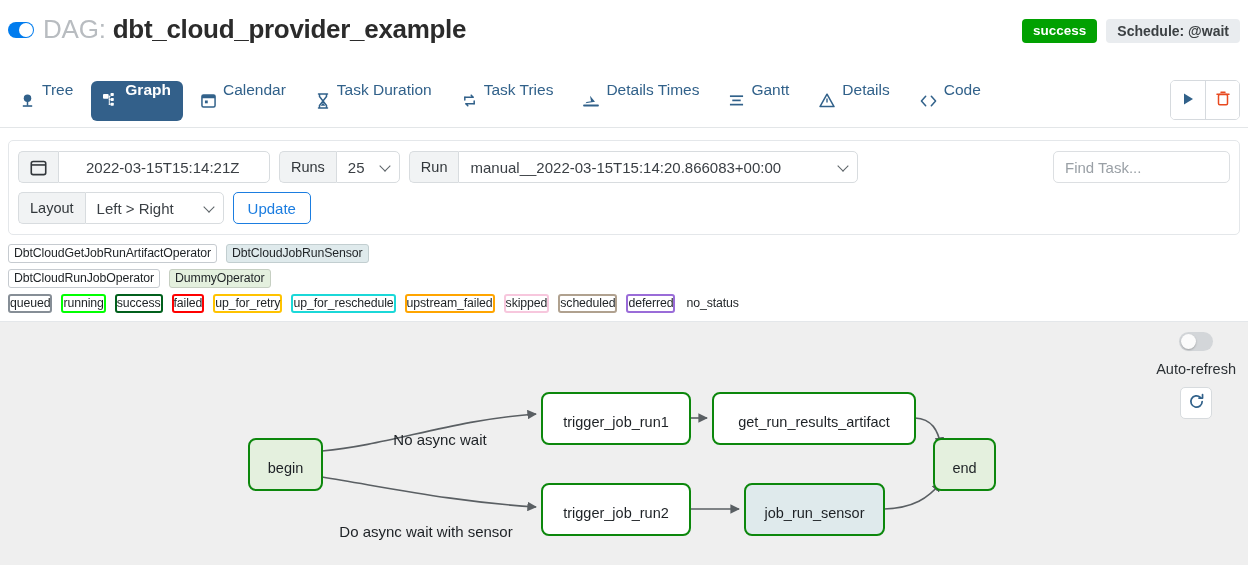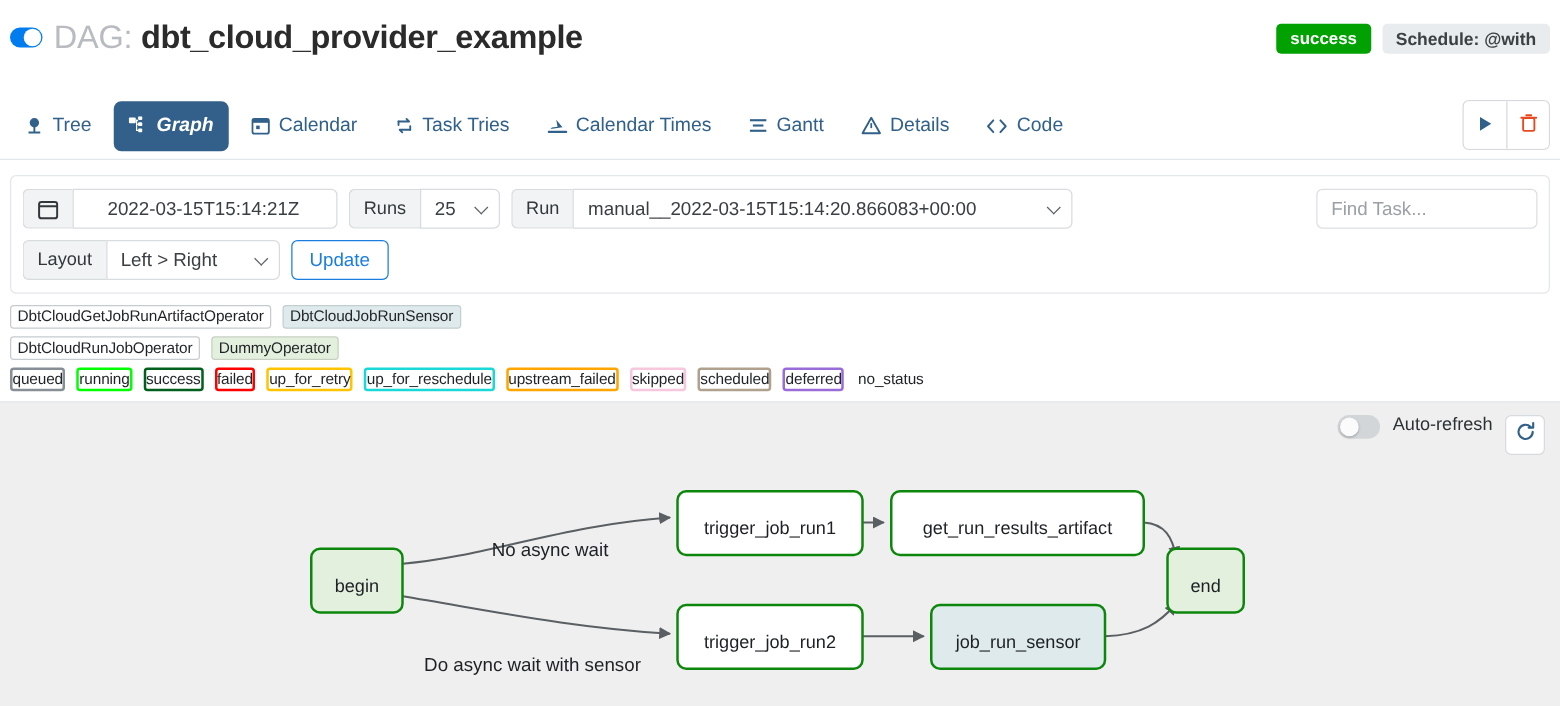--- a/index.html
+++ b/index.html
@@ -89,36 +89,34 @@
   .nav-tabs {
     position: relative;
     height: 54px;
     border-bottom: 1px solid #e3e6e8;
     padding-left: 8px;
     display: flex;
     align-items: center;
   }
   .tab {
     display: inline-flex;
-    align-items: center;
     gap: 7px;
     height: 40px;
     padding: 0 12px;
     border-radius: 6px;
     color: #31618a;
     font-size: 15.5px;
     cursor: pointer;
     white-space: nowrap;
     margin-right: 6px;
   }
   .tab.active {
     background: #33608a;
     color: #ffffff;
     font-weight: 600;
-    font-style: italic;
   }
   .tab .ico { display: inline-flex; align-items: center; }
   .nav-actions {
     position: absolute;
     right: 8px; top: 6px;
     display: flex;
     border: 1px solid #d6dade;
     border-radius: 5px;
     overflow: hidden;
     background: #fff;
@@ -252,23 +250,24 @@
     border-top: 1px solid #e4e7ea;
     background: #efefef;
     height: 253px;
     position: relative;
     overflow: hidden;
   }
   .graph-toolbar {
     position: absolute;
     right: 12px; top: 10px;
     display: flex;
-    align-items: flex-start;
+    align-items: center;
     gap: 10px;
     z-index: 5;
+    flex-direction: column;
   }
   .switch {
     width: 34px; height: 19px;
     border-radius: 10px;
     background: #d3d6d9;
     position: relative;
     cursor: pointer;
   }
   .switch::after {
     content: "";
@@ -304,21 +303,21 @@
 <body>
 
 <div class="page-header">
   <div class="dag-title-row">
     <div class="pause-toggle"></div>
     <span class="dag-label">DAG:</span>
     <span class="dag-name">dbt_cloud_provider_example</span>
   </div>
   <div class="header-badges">
     <span class="badge badge-success">success</span>
-    <span class="badge badge-muted">Schedule: @with</span>
+    <span class="badge badge-muted">Schedule: @wait</span>
   </div>
 </div>
 
 <div class="nav-tabs">
 
   <div class="tab">
     <span class="ico">
       <svg width="15" height="16" viewBox="0 0 16 16">
           <circle cx="8" cy="5" r="4" fill="#31618a"></circle>
           <rect x="7.2" y="8" width="1.6" height="5" fill="#31618a"></rect>
@@ -348,39 +347,48 @@
     <span class="ico">
       <svg width="15" height="15" viewBox="0 0 16 16">
           <rect x="1" y="2.2" width="14" height="12.6" rx="1.6" fill="none" stroke="#31618a" stroke-width="1.6"></rect>
           <rect x="1" y="2.2" width="14" height="3.4" fill="#31618a"></rect>
           <rect x="4.2" y="8" width="3" height="3" fill="#31618a"></rect>
         </svg>
     </span>
     <span>Calendar</span>
   </div>
 
+  <div class="tab">
+    <span class="ico">
+      <svg width="14" height="16" viewBox="0 0 14 16">
+          <path d="M2.5 1h9M2.5 15h9M3.5 1v2.5L7 8l-3.5 4.5V15M10.5 1v2.5L7 8l3.5 4.5V15" fill="none" stroke="#31618a" stroke-width="1.5" stroke-linecap="round"></path>
+          <path d="M4.6 12.8h4.8L7 9.8z" fill="#31618a"></path>
+        </svg>
+    </span>
+    <span>Task Duration</span>
+  </div>
 
   <div class="tab">
     <span class="ico">
       <svg width="15" height="15" viewBox="0 0 16 16">
           <path d="M3 4.5h9l-2.2-2.2M13 11.5H4l2.2 2.2" fill="none" stroke="#31618a" stroke-width="1.6" stroke-linecap="round" stroke-linejoin="round"></path>
           <path d="M3 4.5v3M13 11.5v-3" stroke="#31618a" stroke-width="1.6" stroke-linecap="round"></path>
         </svg>
     </span>
     <span>Task Tries</span>
   </div>
 
   <div class="tab">
     <span class="ico">
       <svg width="16" height="15" viewBox="0 0 16 15">
           <path d="M1 12.5h14" stroke="#31618a" stroke-width="1.8" stroke-linecap="round"></path>
           <path d="M2.5 10.2l9.5-1.5-5-6 1 5.6-4.5.7z" fill="#31618a"></path>
         </svg>
     </span>
-    <span>Calendar Times</span>
+    <span>Details Times</span>
   </div>
 
   <div class="tab">
     <span class="ico">
       <svg width="15" height="15" viewBox="0 0 16 16">
           <rect x="1" y="2.5" width="14" height="1.8" fill="#31618a"></rect>
           <rect x="3.5" y="7" width="9" height="1.8" fill="#31618a"></rect>
           <rect x="1" y="11.5" width="14" height="1.8" fill="#31618a"></rect>
         </svg>
     </span>

